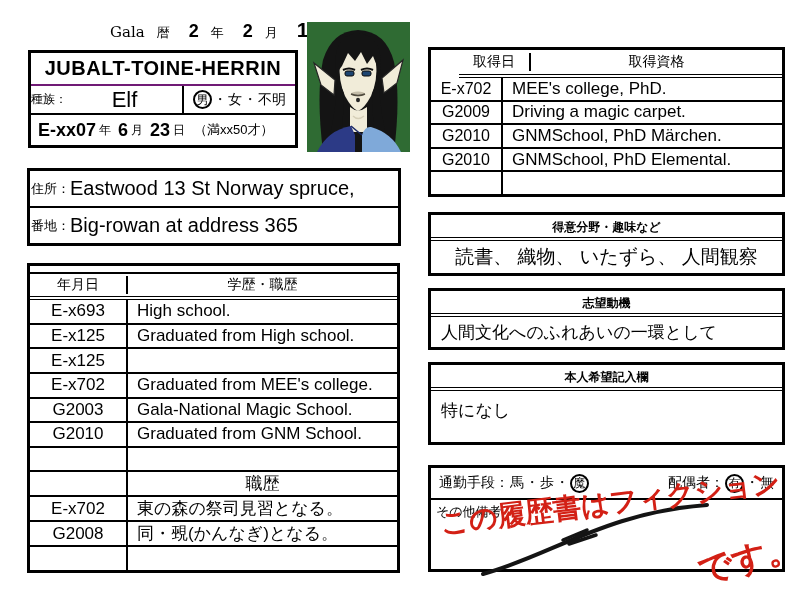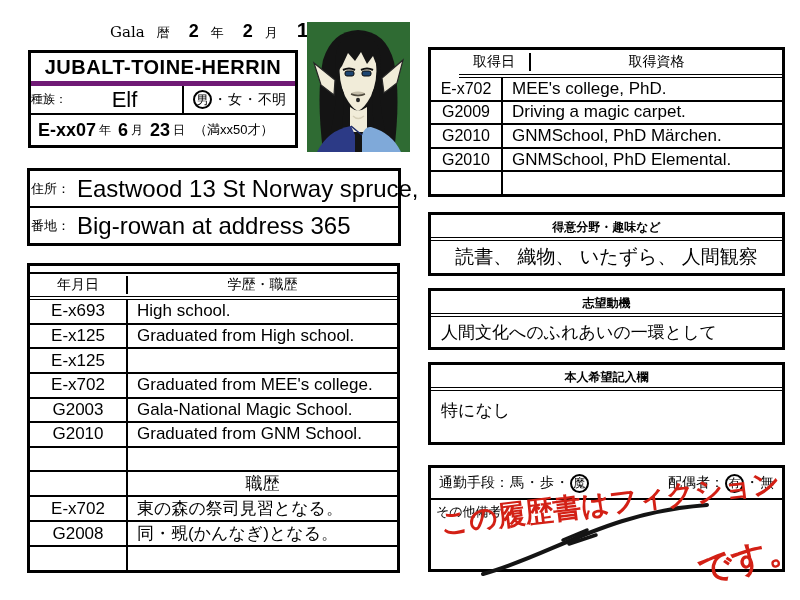--- a/index.html
+++ b/index.html
@@ -15,21 +15,21 @@
   .date-line { left: 110px; top: 18px; width: 185px; height: 26px;
     display: flex; align-items: baseline; gap: 12px; }
   .dl-era { font-family: "DejaVu Serif", serif; font-size: 15px; }
   .dl-kanji { font-family: "DejaVu Serif", serif; font-size: 13px; margin-right: 3px; }
   .dl-num { font-size: 18px; font-weight: bold; margin-left: 4px; }
   .dl-num.big { font-size: 21px; }
 
   
   .name-box { left: 28px; top: 50px; width: 270px; height: 98px;
     border: 3px solid #000; display: flex; flex-direction: column; }
-  .nb-row1 { height: 33px; border-bottom: 5px solid #701a75;
+  .nb-row1 { height: 33px; border-bottom: 2px solid #701a75;
     display: flex; align-items: center; justify-content: center;
     font-size: 20px; font-weight: bold; letter-spacing: 0.5px; }
   .nb-row2 { height: 29px; border-bottom: 2px solid #000; display: flex; }
   .nb-species { width: 153px; border-right: 2px solid #000;
     display: flex; align-items: center; padding-left: 0; }
   .nb-species .lbl { font-family: "DejaVu Serif", serif; font-size: 12px; }
   .nb-species .val { font-size: 22px; flex: 1; text-align: center; }
   .nb-gender { flex: 1; display: flex; align-items: center; justify-content: center;
     font-size: 14px; gap: 1px; }
   .nb-row3 { flex: 1; display: flex; align-items: center; padding-left: 7px; gap: 3px; }
@@ -44,21 +44,21 @@
   
   .portrait { left: 307px; top: 22px; width: 103px; height: 130px; }
   .portrait svg { display: block; width: 100%; height: 100%; }
 
   
   .addr-box { left: 27px; top: 168px; width: 374px; height: 78px;
     border: 3px solid #000; display: flex; flex-direction: column; }
   .addr-row { flex: 1; display: flex; align-items: center; padding-left: 1px; }
   .addr-row + .addr-row { border-top: 2px solid #000; }
   .addr-lbl { font-family: "DejaVu Serif", serif; font-size: 13px; flex: none; }
-  .addr-val { font-size: 24px; margin-left: 7px; white-space: nowrap; }
+  .addr-val { font-size: 20px; margin-left: 0; white-space: nowrap; }
 
   
   .dtable { border: 3px solid #000; display: flex; flex-direction: column; background:#fff; }
   .t-spacer { height: 8px; border-bottom: 2px solid #000; flex: none; }
   .t-head { border-bottom: 4px double #000; display: flex; align-items: center; flex: none;
     font-family: "DejaVu Serif", serif; font-size: 14px; }
   .t-body { flex: 1; display: flex; flex-direction: column; }
   .t-row { flex: 1; display: flex; align-items: stretch; }
   .t-body .t-row + .t-row { border-top: 2px solid #000; }
   .c1 { border-right: 2px solid #000; display: flex; align-items: center;

